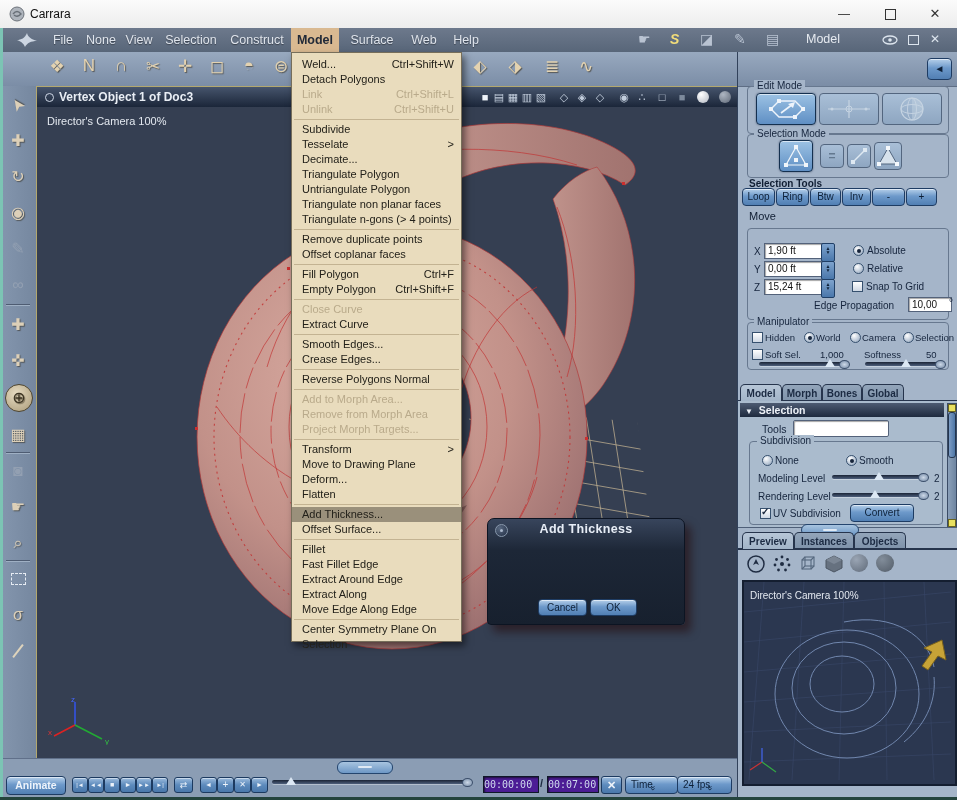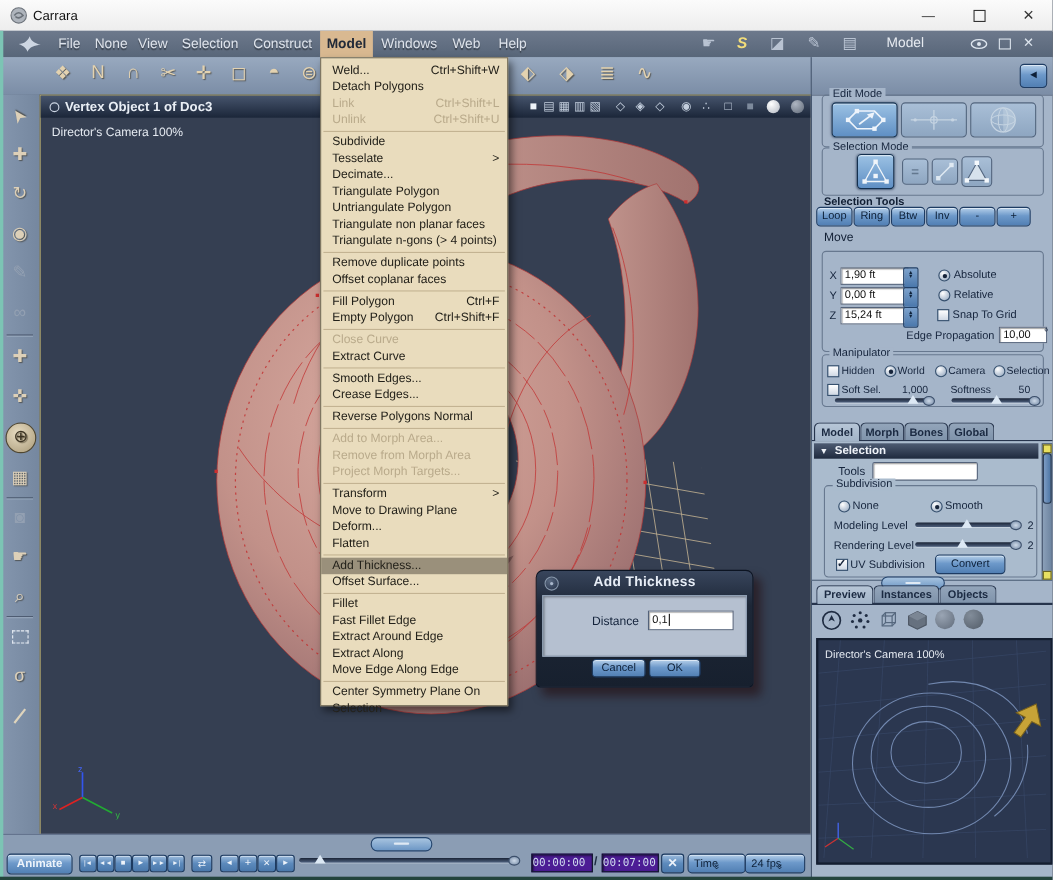--- a/index.html
+++ b/index.html
@@ -104,21 +104,21 @@
   <div class="a menubar">
     <svg class="a" style="left:16px;top:4px" width="22" height="16">
       <path d="M11 1 C9 6 5 8 1 8 C6 10 8 12 9 15 C11 11 15 9 21 9 C15 7 12 5 11 1 Z" fill="#cdd6e2"></path>
     </svg>
     <div class="a mtitle" style="left:46px;width:34px">File</div>
     <div class="a mtitle" style="left:84px;width:34px">None</div>
     <div class="a mtitle" style="left:120px;width:38px">View</div>
     <div class="a mtitle" style="left:160px;width:62px">Selection</div>
     <div class="a mtitle" style="left:224px;width:66px">Construct</div>
     <div class="a mtitle on" style="left:291px;width:48px">Model</div>
-    <div class="a mtitle" style="left:341px;width:62px">Windows</div>
+    <div class="a mtitle" style="left:341px;width:62px">Surface</div>
     <div class="a mtitle" style="left:404px;width:40px">Web</div>
     <div class="a mtitle" style="left:446px;width:40px">Help</div>
     <span class="a roomicon" style="left:638px">☛</span>
     <span class="a roomicon on" style="left:670px">S</span>
     <span class="a roomicon" style="left:700px">◪</span>
     <span class="a roomicon" style="left:734px">✎</span>
     <span class="a roomicon" style="left:766px">▤</span>
     <span class="a" style="left:806px;top:4px;font-size:12.5px;color:#e6eaf0">Model</span>
     <svg class="a" style="left:882px;top:7px" width="16" height="10">
       <ellipse cx="8" cy="5" rx="7" ry="4" fill="none" stroke="#dde5ee" stroke-width="1.3"></ellipse>
@@ -394,26 +394,20 @@
       <div class="sep"></div>
       <div class="mi">
         <span>Center Symmetry Plane On Selection</span>
         <span class="sc"></span>
       </div>
     </div>
 
   <div class="a dlg">
     <span class="a knob"></span>
     <div class="a ttl">Add Thickness</div>
-    <div class="a dlgbody">
-      <span class="a lbl" style="left:25px;top:17px;width:62px;text-align:right;font-size:11px">Distance</span>
-      <div class="a fld" style="left:95px;top:13px;width:70px;height:16px;line-height:16px">
-        <span>0,1</span><span style="display:inline-block;width:1px;height:11px;background:#111;vertical-align:middle;margin-left:1px"></span>
-      </div>
-    </div>
     <div class="a btn sm" style="left:50px;top:80px;width:47px;height:15px;line-height:15px">Cancel</div>
     <div class="a btn sm" style="left:102px;top:80px;width:45px;height:15px;line-height:15px">OK</div>
   </div>
 
   <div class="a panel">
     <div class="a ptop">
       <div class="a btn" style="left:189px;top:6px;width:23px;height:20px;line-height:20px;font-size:10px">◄</div>
     </div>
 
     <span class="a glbl" style="left:16px;top:28px">Edit Mode</span>
@@ -495,21 +489,21 @@
       <div class="a st" style="left:73px;top:32px"><span>▲</span><br><span>▼</span></div>
       <span class="a lbl" style="left:6px;top:53px">Z</span>
       <div class="a fld" style="left:16px;top:50px;width:54px;height:14px">15,24 ft</div>
       <div class="a st" style="left:73px;top:50px"><span>▲</span><br><span>▼</span></div>
       <span class="a rd on" style="left:105px;top:16px"></span>
       <span class="a lbl" style="left:119px;top:16px">Absolute</span>
       <span class="a rd" style="left:105px;top:34px"></span>
       <span class="a lbl" style="left:119px;top:34px">Relative</span>
       <span class="a cb" style="left:104px;top:52px"></span>
       <span class="a lbl" style="left:118px;top:52px">Snap To Grid</span>
-      <span class="a lbl" style="left:66px;top:71px;width:90px;text-align:right">Edge Propagation</span>
+      <span class="a lbl" style="left:66px;top:71px;width:90px;text-align:left">Edge Propagation</span>
       <div class="a fld" style="left:160px;top:68px;width:36px;height:13px">10,00</div>
       <span class="a lbl" style="left:201px;top:68px">°</span>
     </div>
 
     <span class="a glbl" style="left:16px;top:264px">Manipulator</span>
     <div class="a grp" style="left:9px;top:270px;width:200px;height:46px">
       <span class="a cb" style="left:4px;top:9px"></span>
       <span class="a lbl" style="left:17px;top:9px;font-size:9.5px">Hidden</span>
       <span class="a rd on" style="left:56px;top:9px"></span>
       <span class="a lbl" style="left:68px;top:9px;font-size:9.5px">World</span>

